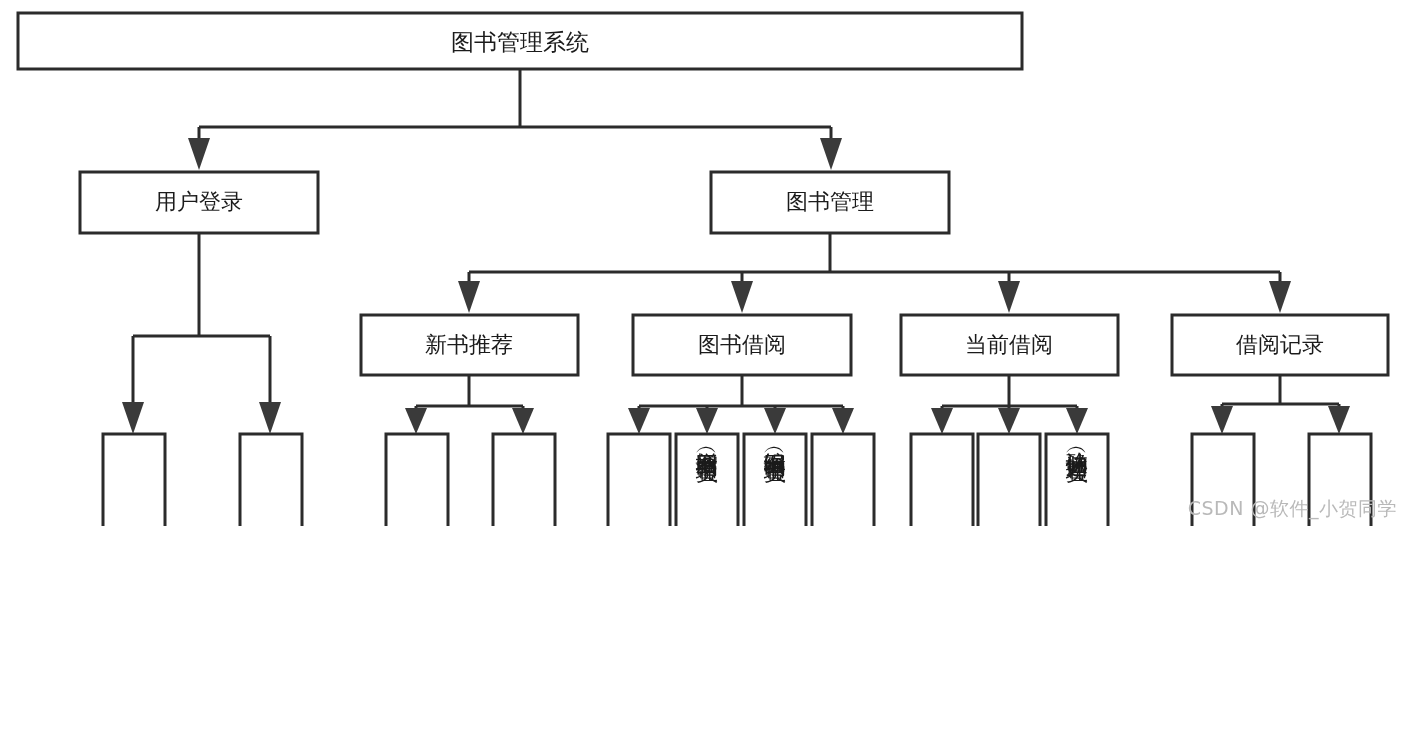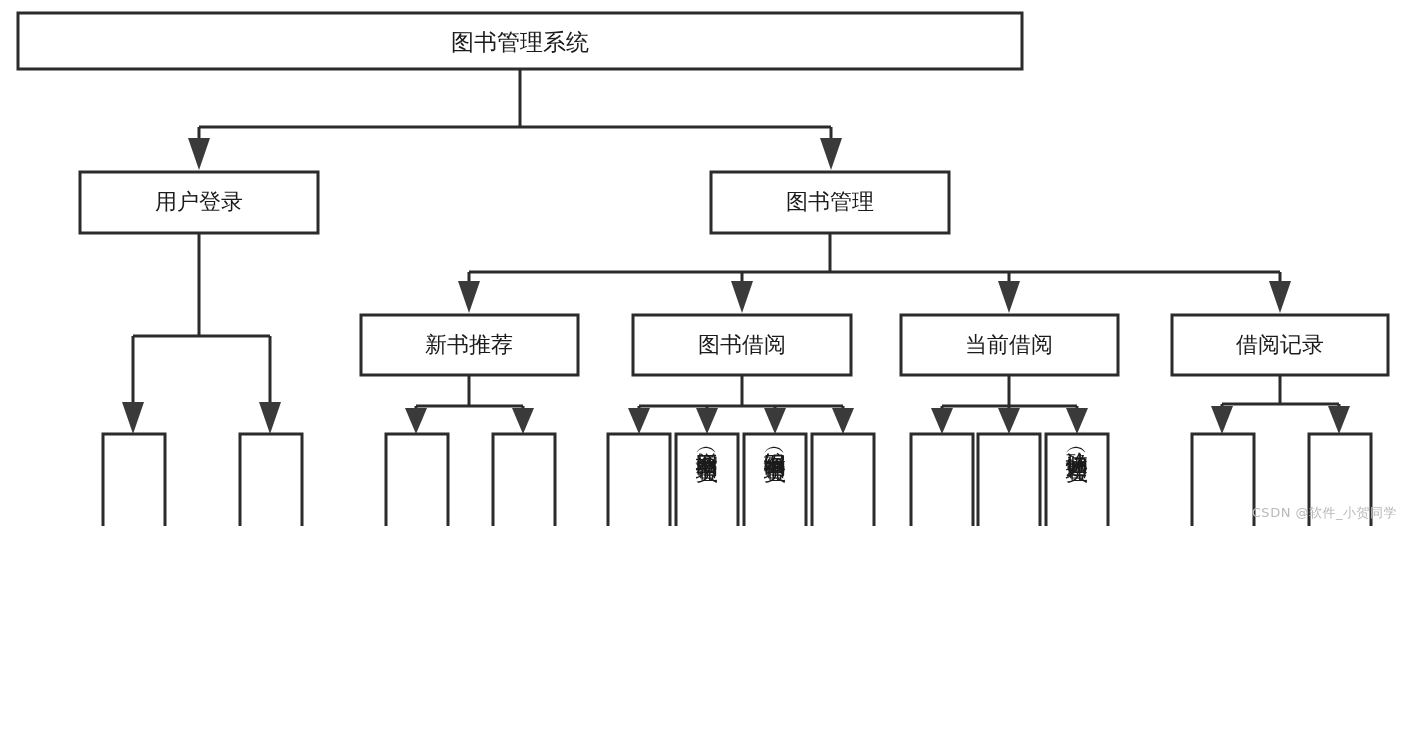--- a/index.html
+++ b/index.html
@@ -68,21 +68,21 @@
     letter-spacing: 1.5px;
     color: #1b1b1b;
     white-space: nowrap;
     text-align: center;
   }
   .watermark {
     position: absolute;
     right: 8px;
     bottom: 4px;
     font-family: "DejaVu Sans", "Liberation Sans", sans-serif;
-    font-size: 13px;
+    font-size: 19px;
     color: #b9b9b9;
     letter-spacing: 0.5px;
     white-space: nowrap;
   }
 </style>
 </head>
 <body>
 
 <div id="diagram-root">
 

